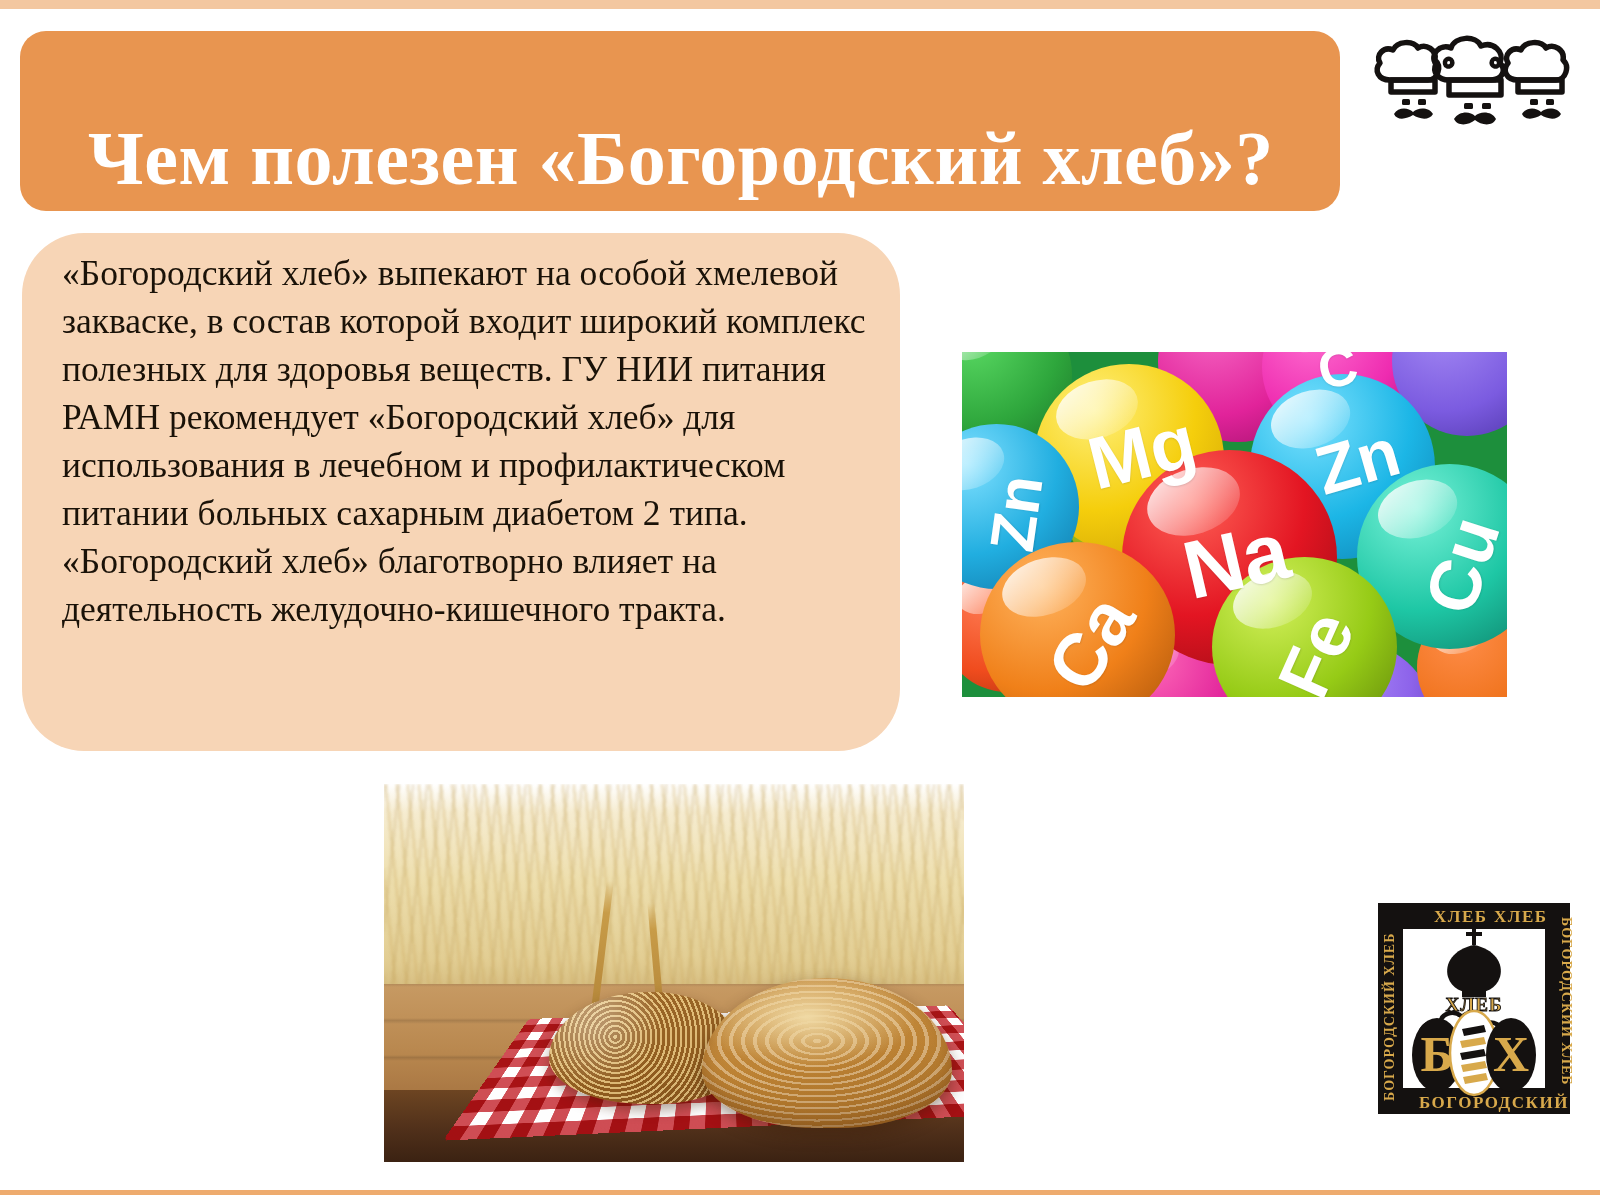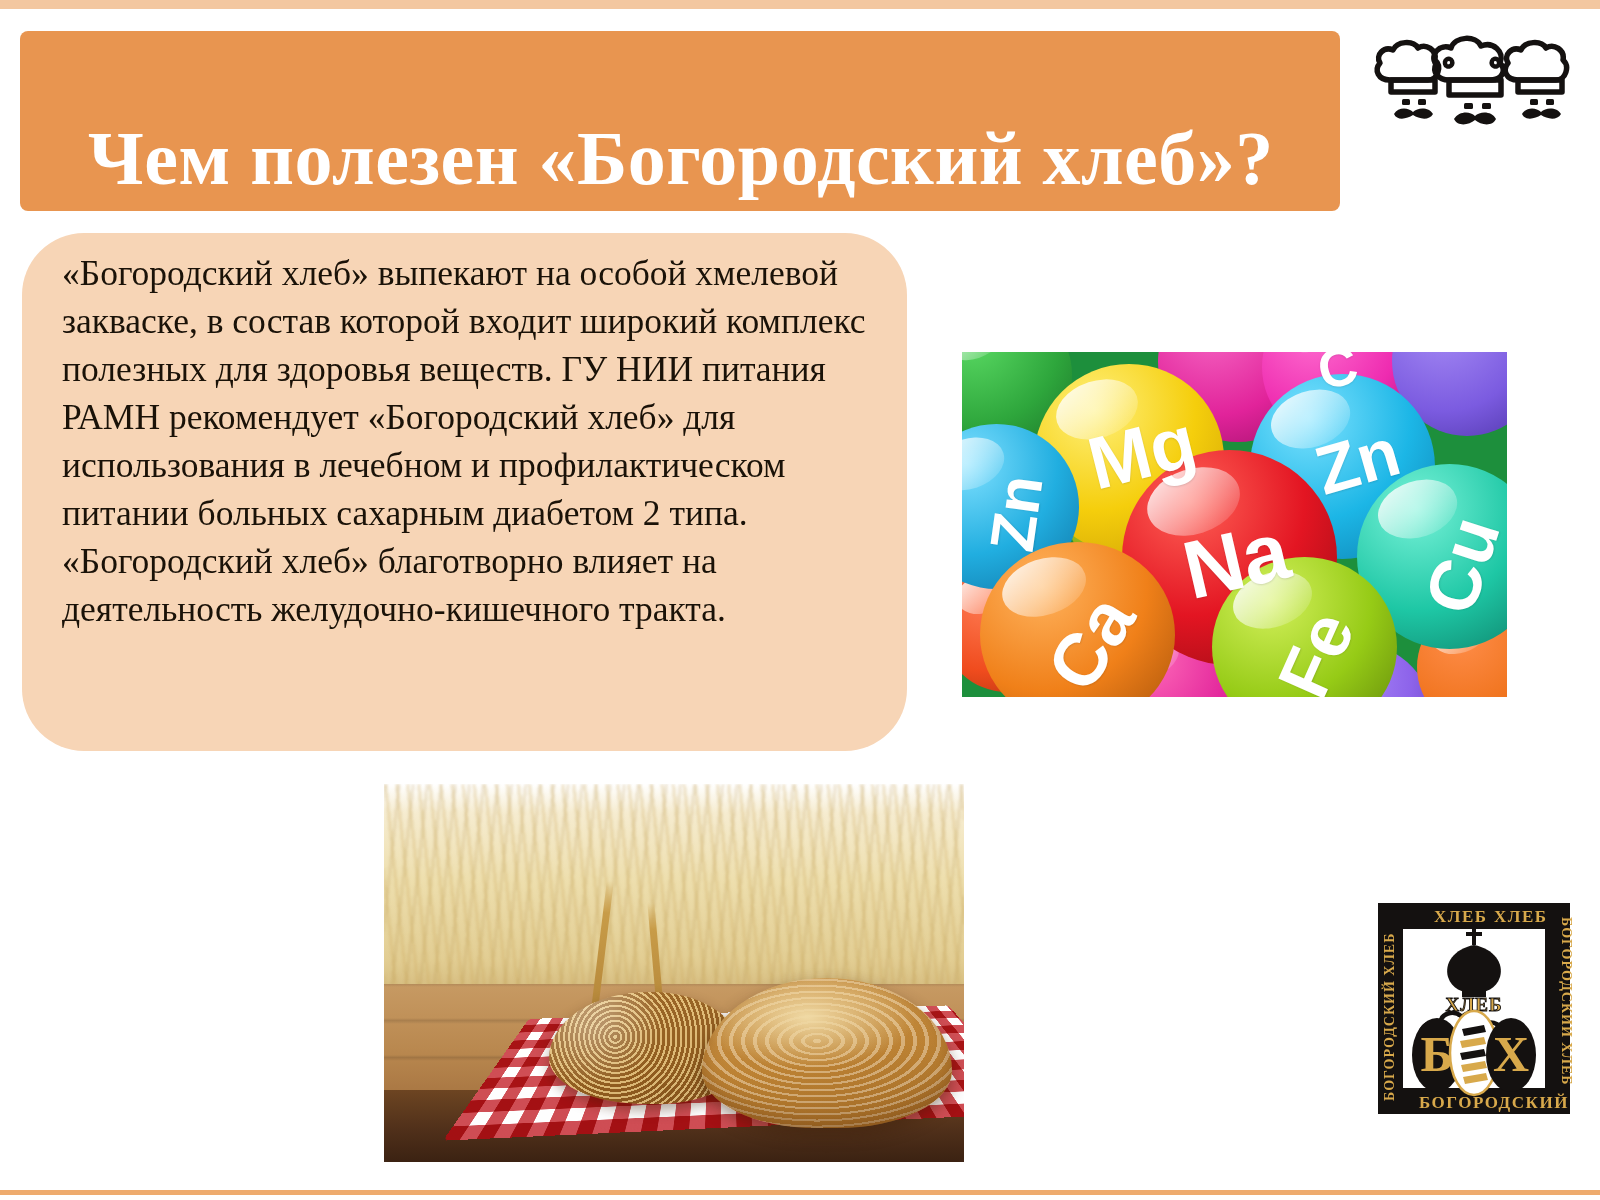--- a/index.html
+++ b/index.html
@@ -46,21 +46,21 @@
   }
 
   
   .title-banner {
     position: absolute;
     left: 20px;
     top: 31px;
     width: 1320px;
     height: 180px;
     background: #e89550;
-    border-radius: 8px;
+    border-radius: 26px;
     box-shadow: 0 0 10px 6px rgba(255,255,255,0.55);
   }
   .title-text {
     position: absolute;
     left: 68px;
     top: 86px;
     font-family: "Liberation Serif", serif;
     font-weight: bold;
     font-size: 76px;
     line-height: 82px;
@@ -80,21 +80,20 @@
 
   
   .text-card {
     position: absolute;
     left: 22px;
     top: 233px;
     width: 878px;
     height: 518px;
     background: #f7d5b6;
     border-radius: 62px;
-    padding-left: 7px;
   }
   .body-text {
     position: absolute;
     left: 40px;
     top: 16px;
     width: 815px;
     font-family: "Liberation Serif", serif;
     font-size: 35.5px;
     line-height: 48px;
     color: #1a1208;

